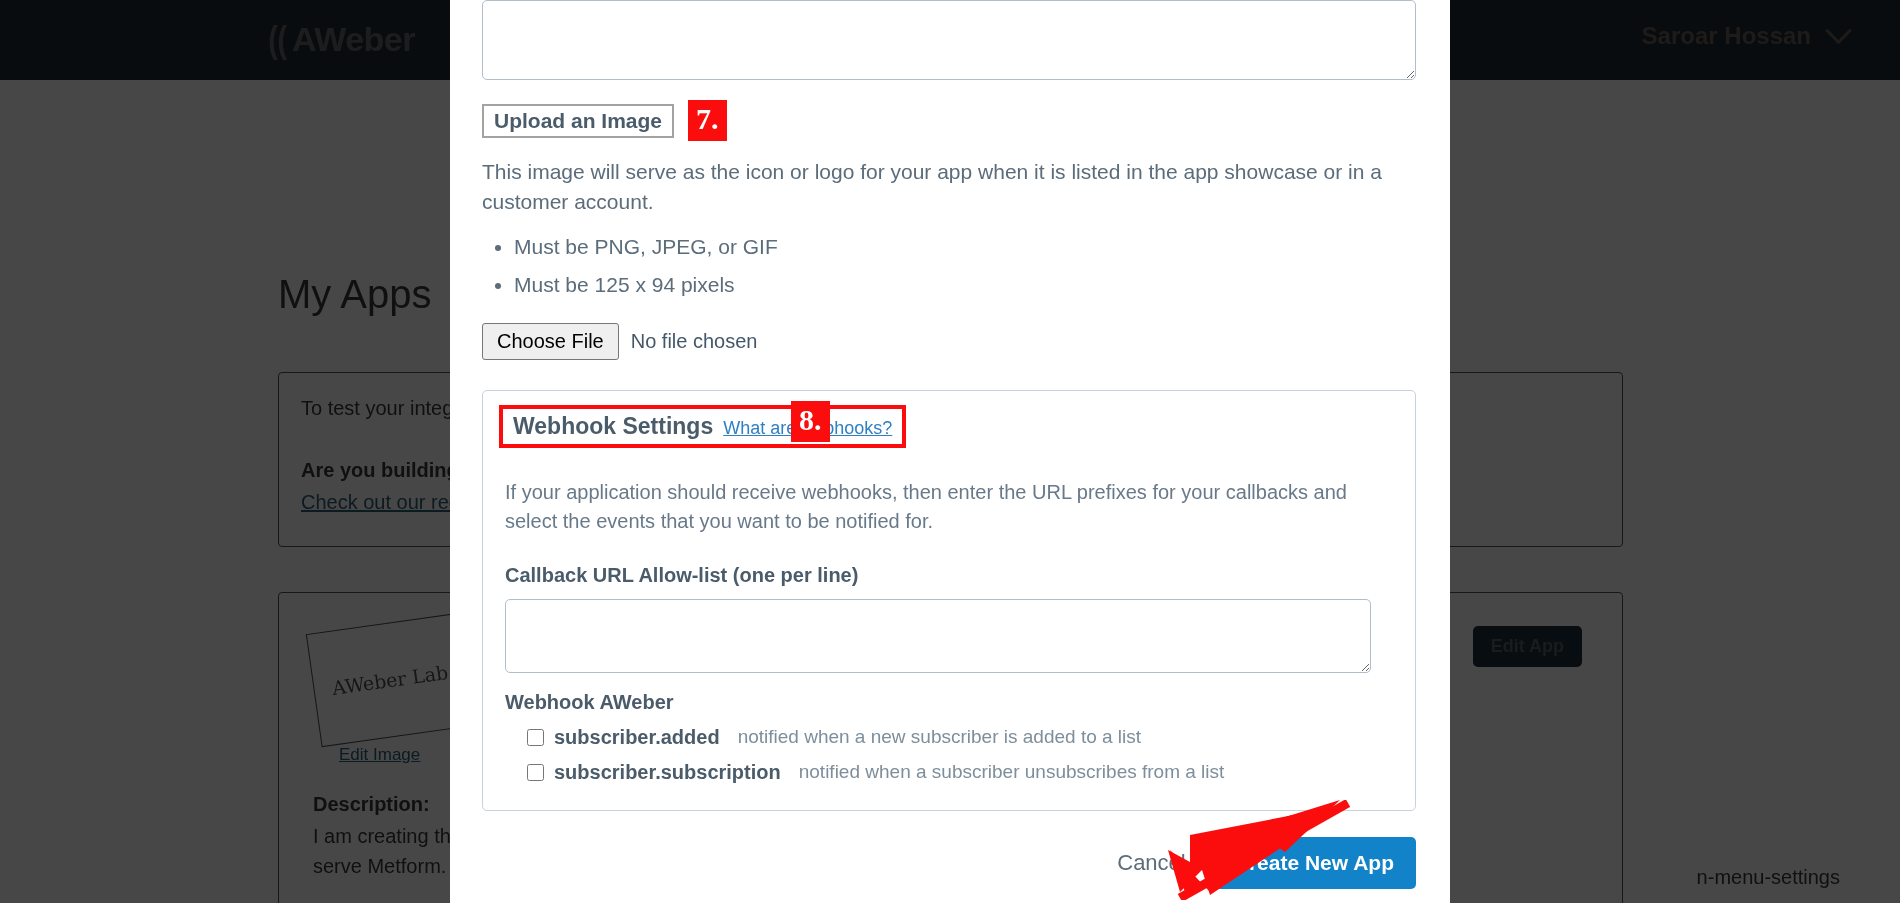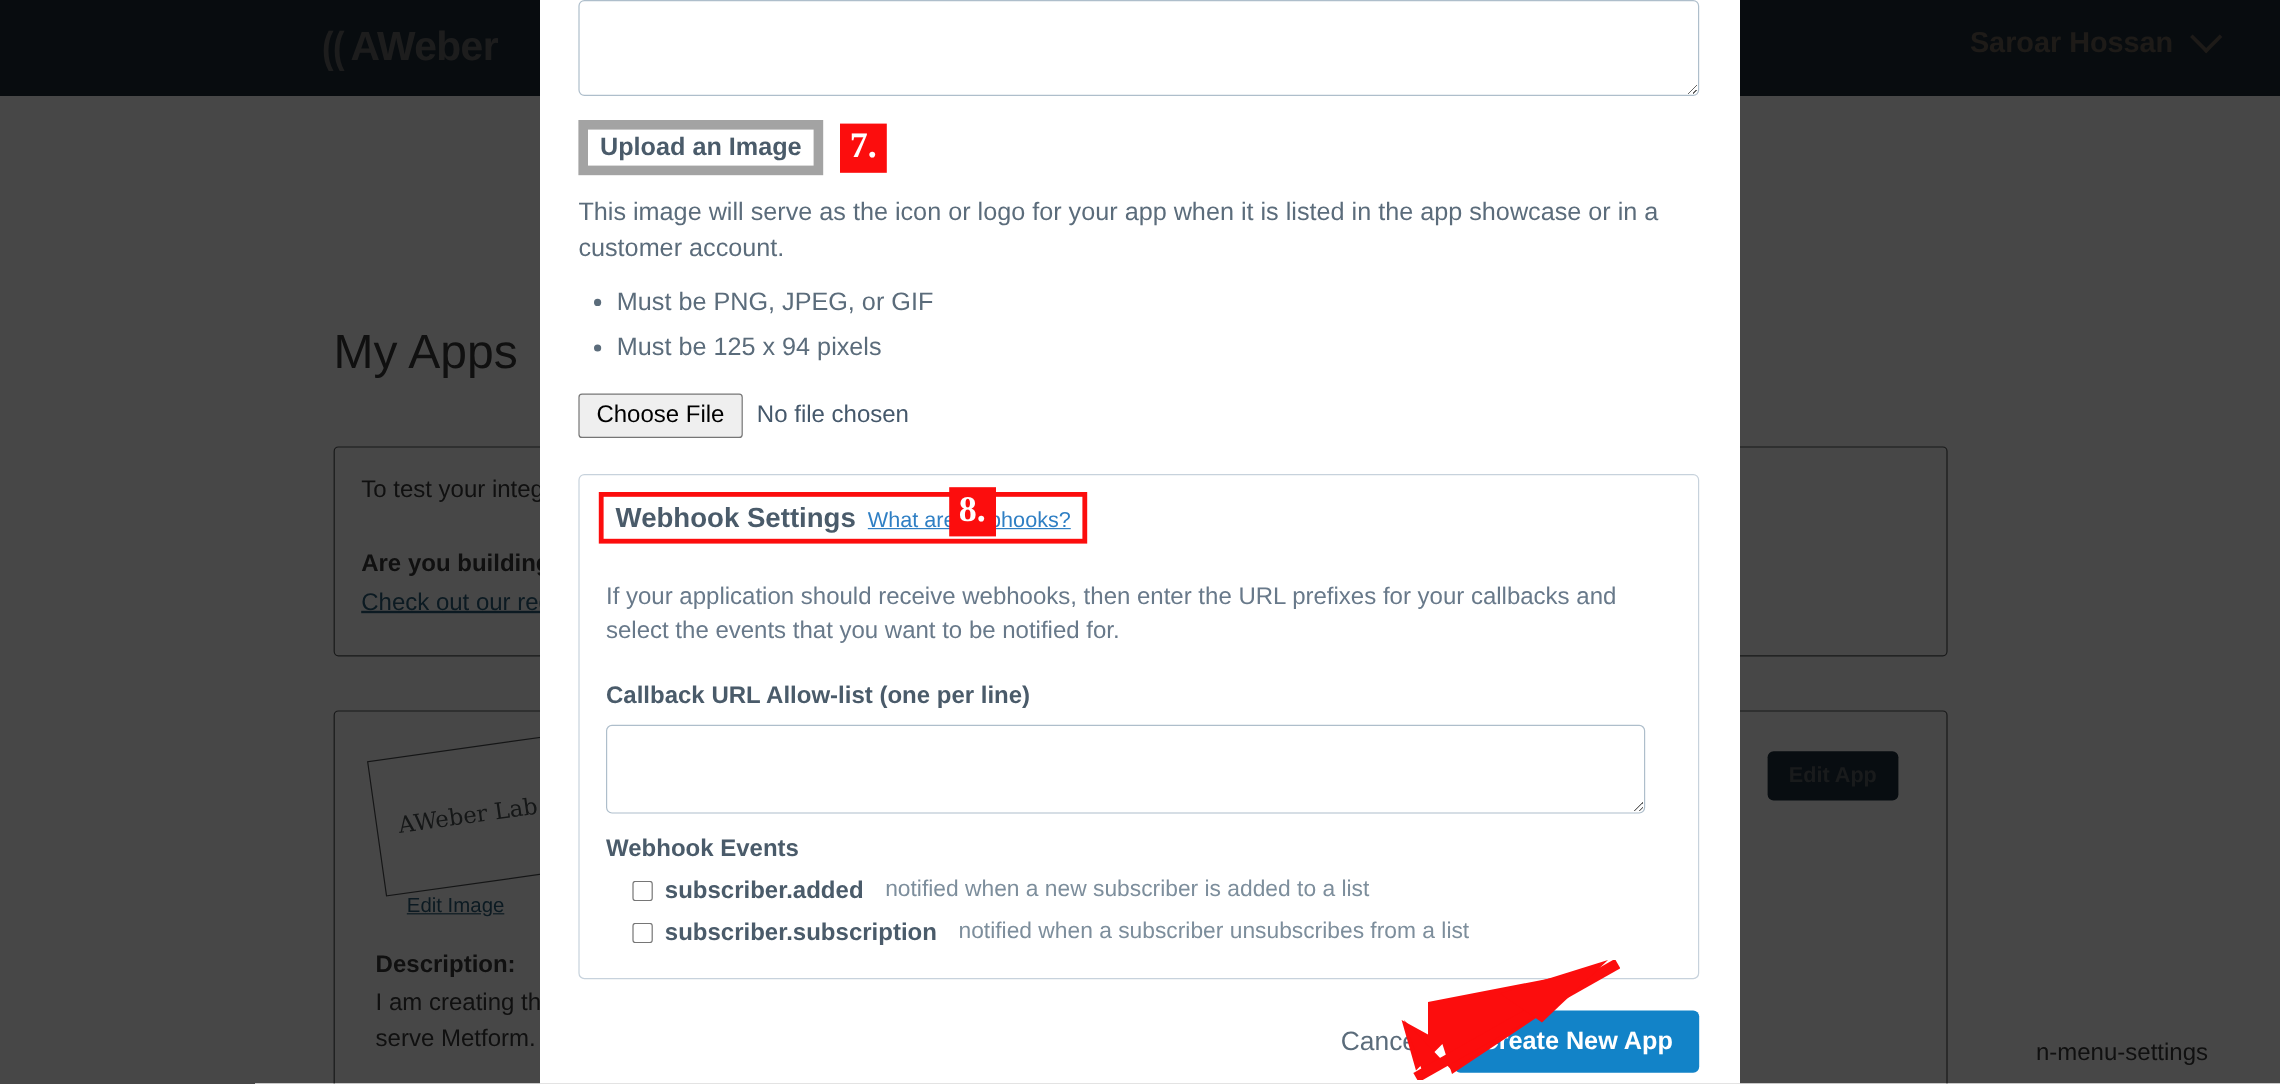--- a/index.html
+++ b/index.html
@@ -223,21 +223,21 @@
     padding: 8px;
   }
 
   .upload-row {
     margin-top: 20px;
     display: flex;
     align-items: center;
     gap: 14px;
   }
   .upload-link-box {
-    border: 8px solid #a3a3a3;
+    border: 2px solid #a3a3a3;
     padding: 3px 10px;
     display: inline-block;
   }
   .upload-link {
     font-size: 21px;
     font-weight: 700;
     color: #4a5b6a;
     text-decoration: none;
   }
   .badge {
@@ -491,21 +491,21 @@
           <span class="wh-title">Webhook Settings</span>
           <a class="wh-link" href="#">What are webhooks?</a>
         </span>
         <span class="badge badge-8">8.</span>
 
         <div class="wh-desc">If your application should receive webhooks, then enter the URL prefixes for your callbacks and select the events that you want to be notified for.</div>
 
         <div class="wh-field-label">Callback URL Allow-list (one per line)</div>
         <textarea class="ta-callback" placeholder="" style=""></textarea>
 
-        <div class="events-label">Webhook Events</div>
+        <div class="events-label">Webhook AWeber</div>
 
         <label class="event-row">
           <input type="checkbox" style="">
           <span class="event-name">subscriber.added</span>
           <span class="event-desc">notified when a new subscriber is added to a list</span>
         </label>
 
 
         <label class="event-row">
           <input type="checkbox" style="">

